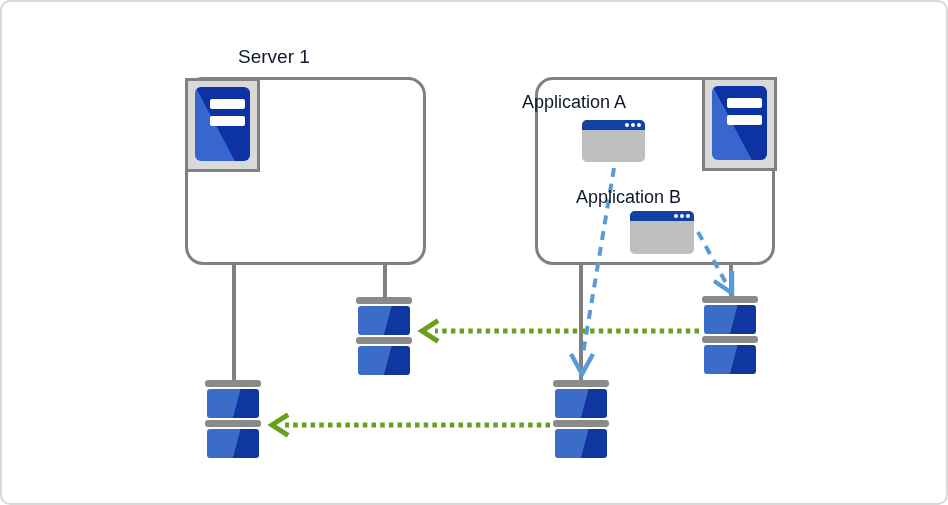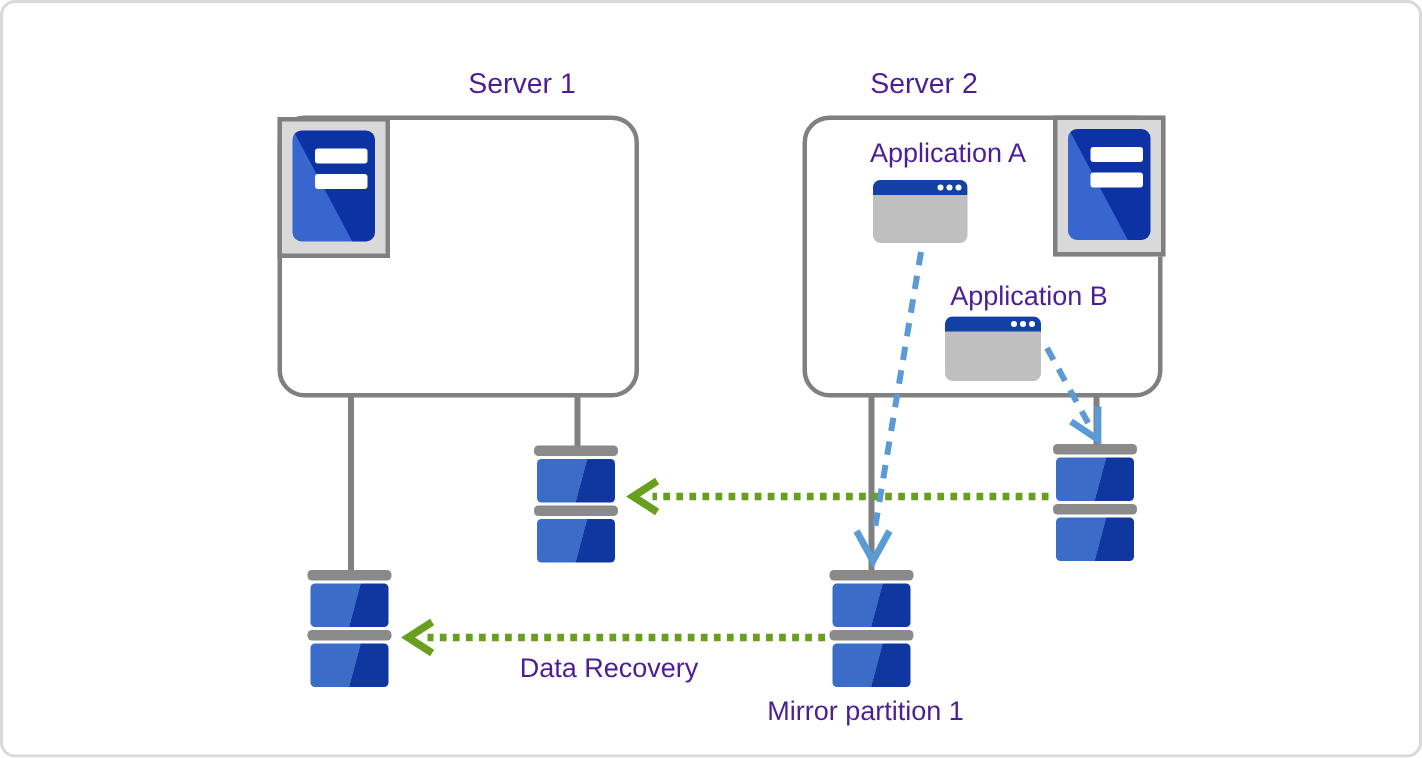--- a/index.html
+++ b/index.html
@@ -12,23 +12,22 @@
   .canvas {
     position:relative;
     width:948px; height:505px;
     background:#ffffff;
     border:2px solid #D9D9D9;
     border-radius:10px;
   }
   .label {
     position:absolute;
     width:220px;
-    text-align:center;
     font-size:18px;
-    color:#4c1d95;
+    color:#0f172a;
     white-space:nowrap;
   }
   .server-label { font-size:19px; }
 
   .server-box {
     position:absolute;
     border:3px solid #808080;
     border-radius:18px;
     background:#fff;
   }
@@ -179,19 +178,16 @@
     <div class="disk-body"></div>
   </div>
   <div class="disk" id="diskM2">
     <div class="disk-cap"></div>
     <div class="disk-body"></div>
     <div class="disk-cap"></div>
     <div class="disk-body"></div>
   </div>
 
   <div class="label server-label" style="left:236px; top:44px;">Server 1</div>
-  <div class="label server-label" style="left:504px; top:44px;">Server 2</div>
   <div class="label" style="left:574px; top:185px;">Application B</div>
   <div class="label" style="left:520px; top:90px;">Application A</div>
-  <div class="label" style="left:465px; top:462px;">Mirror partition 1</div>
-  <div class="label" style="left:294px; top:433px;">Data Recovery</div>
 
 </div>
 
 </body></html>

